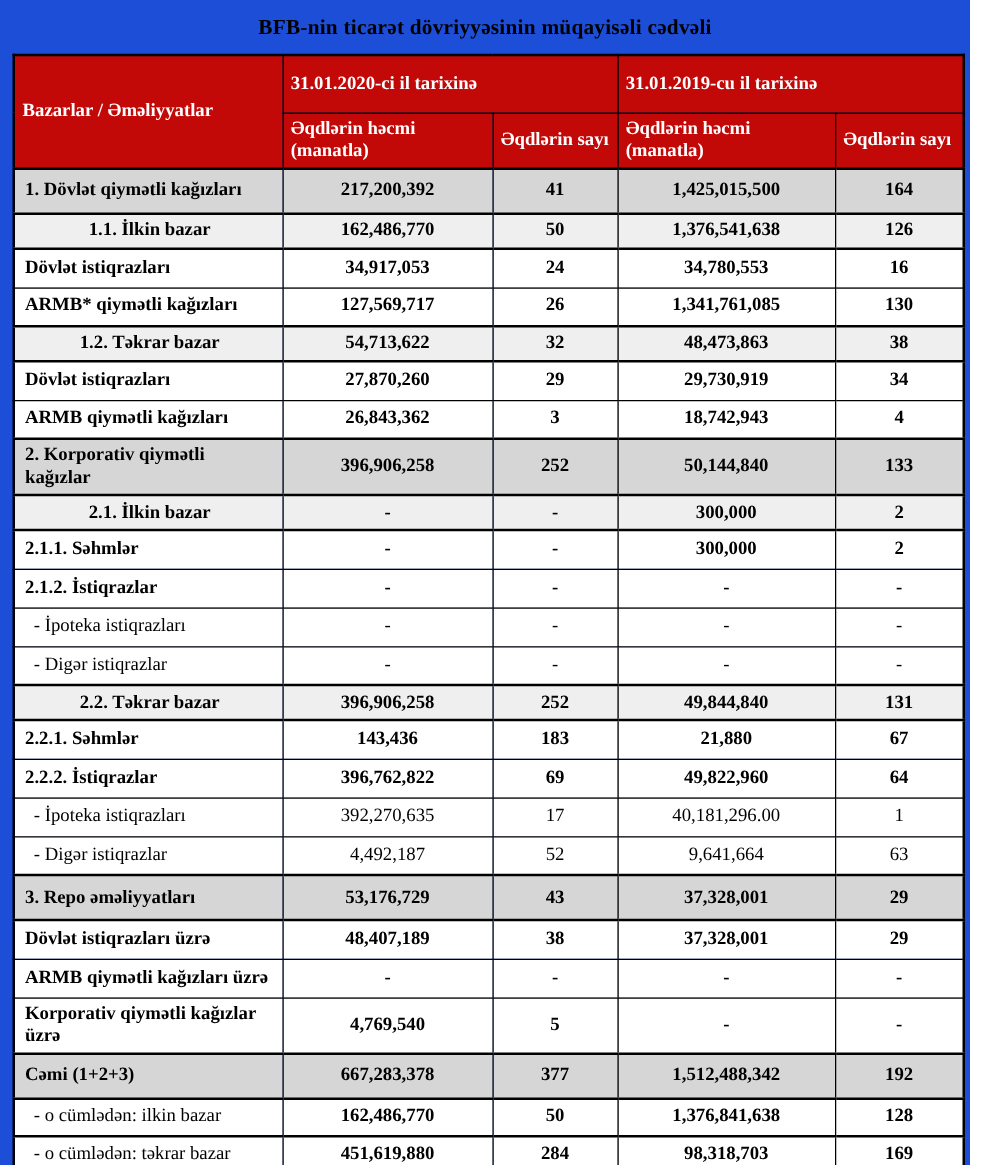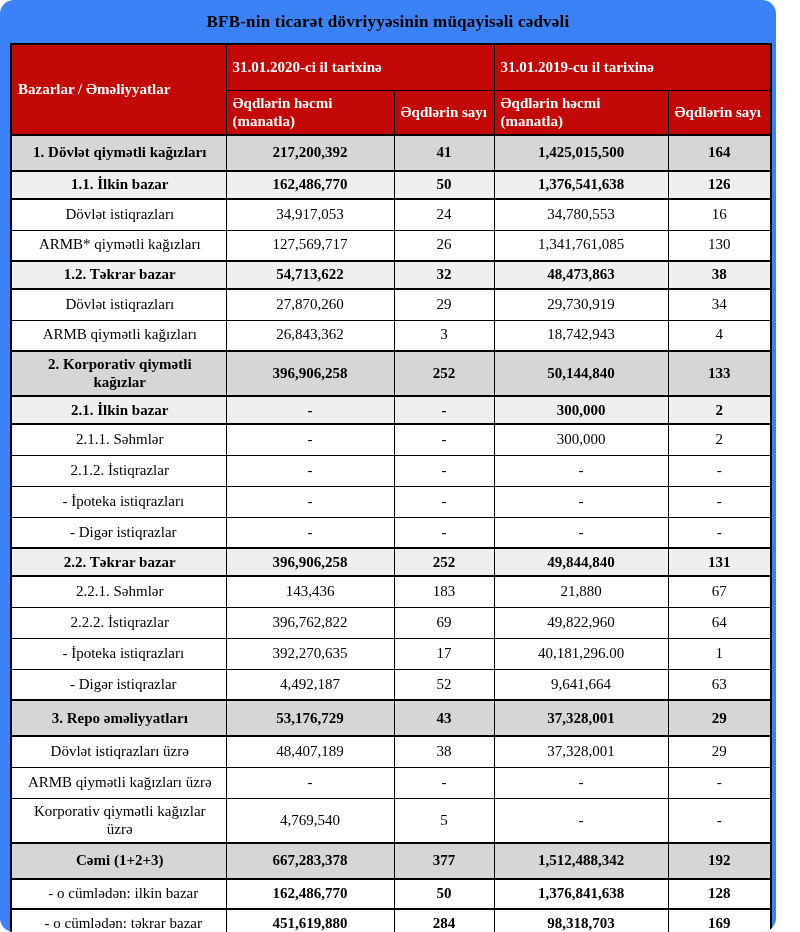--- a/index.html
+++ b/index.html
@@ -13,23 +13,22 @@
   html, body {
     margin: 0; padding: 0;
     background: #ffffff;
     font-family: "Liberation Serif", serif;
     color: #000;
   }
   .page {
     position: relative;
     width: 776px;
     height: 932px;
-    background: #3b82f6;
+    background: #1d4ed8;
     overflow: hidden;
-    border-radius: 14px;
   }
   .title {
     font-size: 17px;
     font-weight: bold;
     text-align: center;
     margin: 0;
     padding-top: 12px;
     padding-bottom: 11px;
     letter-spacing: 0.2px;
   }
@@ -63,41 +62,41 @@
   thead tr.sub-row th   { height: 44px; }
 
   tbody td {
     font-size: 15px;
     text-align: center;
     padding: 4px 4px;
     line-height: 1.18;
     height: 32px;
   }
   tbody td.label {
-    text-align: center;
+    text-align: left;
     padding-left: 8px;
     padding-right: 6px;
   }
   tr.section td {
     background: var(--section-gray);
     font-weight: bold;
     border-top: 2px solid var(--border-color);
     border-bottom: 2px solid var(--border-color);
     height: 36px;
   }
   tr.subsection td {
     background: var(--subsection-gray);
     font-weight: bold;
     border-top: 2px solid var(--border-color);
     border-bottom: 2px solid var(--border-color);
     height: 28px;
     margin-left: 48px;
   }
   tr.subsection td.label { text-align: center; }
-  tr.detail td { background: #fff; font-weight: normal; height: 31px; }
+  tr.detail td { background: #fff; font-weight: bold; height: 31px; }
   tr.detail-indent td { background: #fff; font-weight: normal; height: 31px; }
   tr.detail-indent td.label { padding-left: 15px; }
   tr.summary-detail td {
     background: #fff;
     font-weight: bold;
     border-top: 2px solid var(--border-color);
     border-bottom: 2px solid var(--border-color);
     height: 30px;
     margin-left: 40px;
   }

